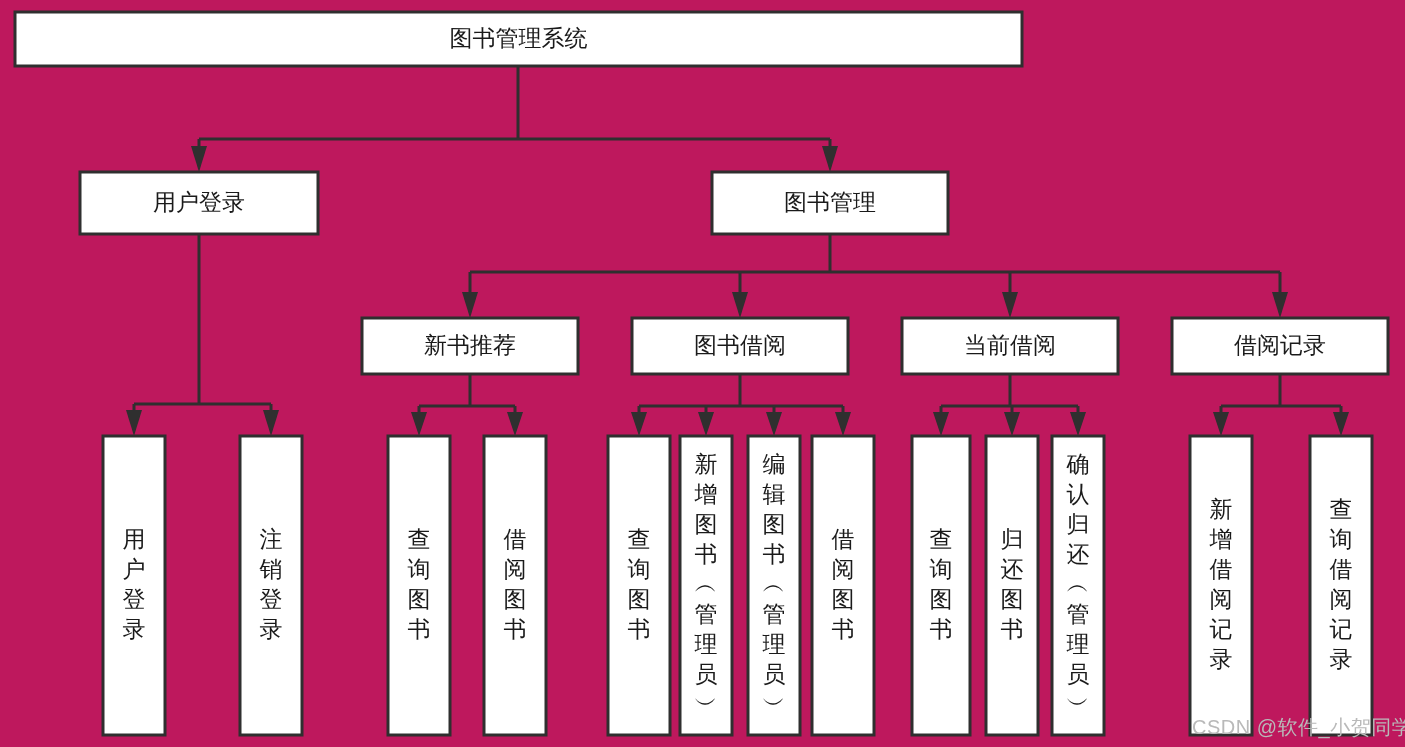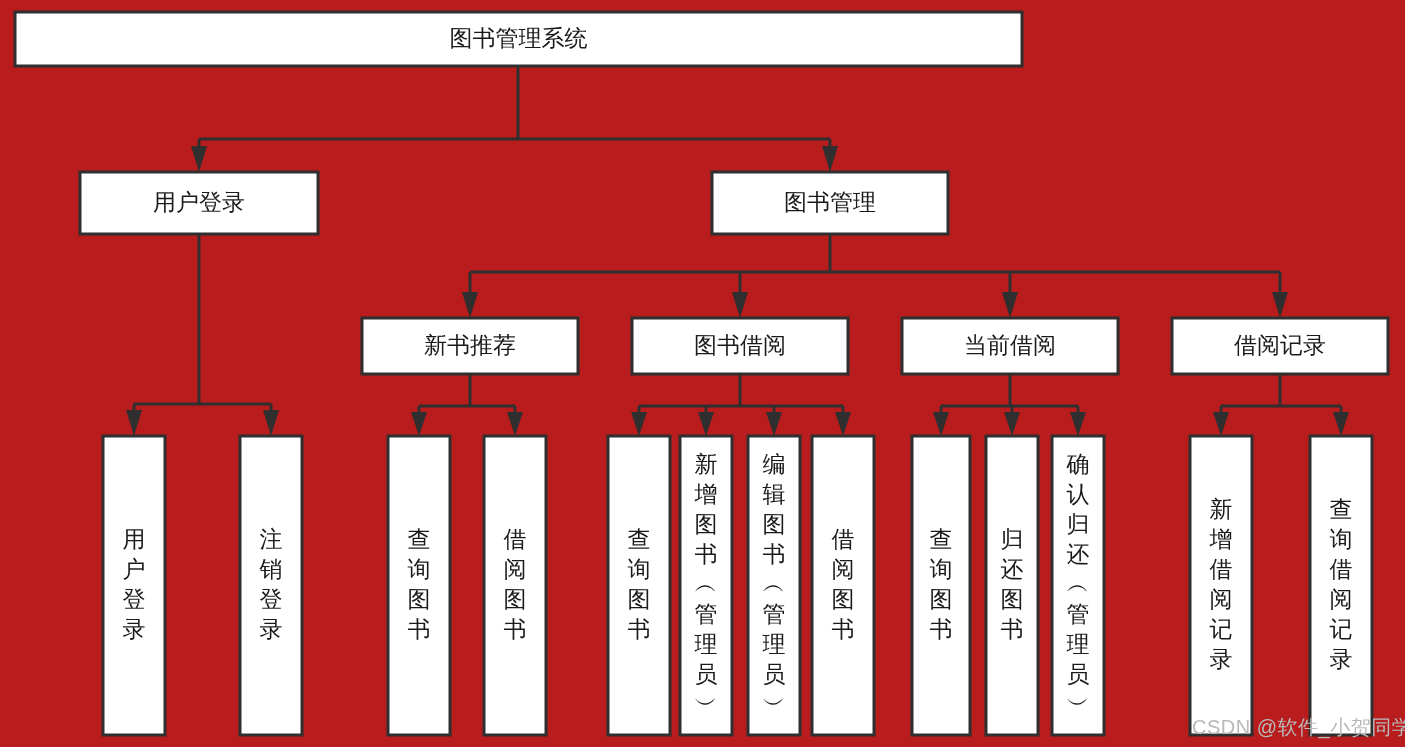--- a/index.html
+++ b/index.html
@@ -11,21 +11,21 @@
     width: 1405px;
     height: 747px;
     font-family: "Liberation Sans", "DejaVu Sans", sans-serif;
     overflow: hidden;
     position: relative;
   }
   #diagram-root {
     position: relative;
     width: 1405px;
     height: 747px;
-    background: #b91c1c;
+    background: #be185d;
   }
   svg.diagram {
     position: absolute;
     left: 0;
     top: 0;
     width: 1405px;
     height: 747px;
     display: block;
   }
   .node-rect {

